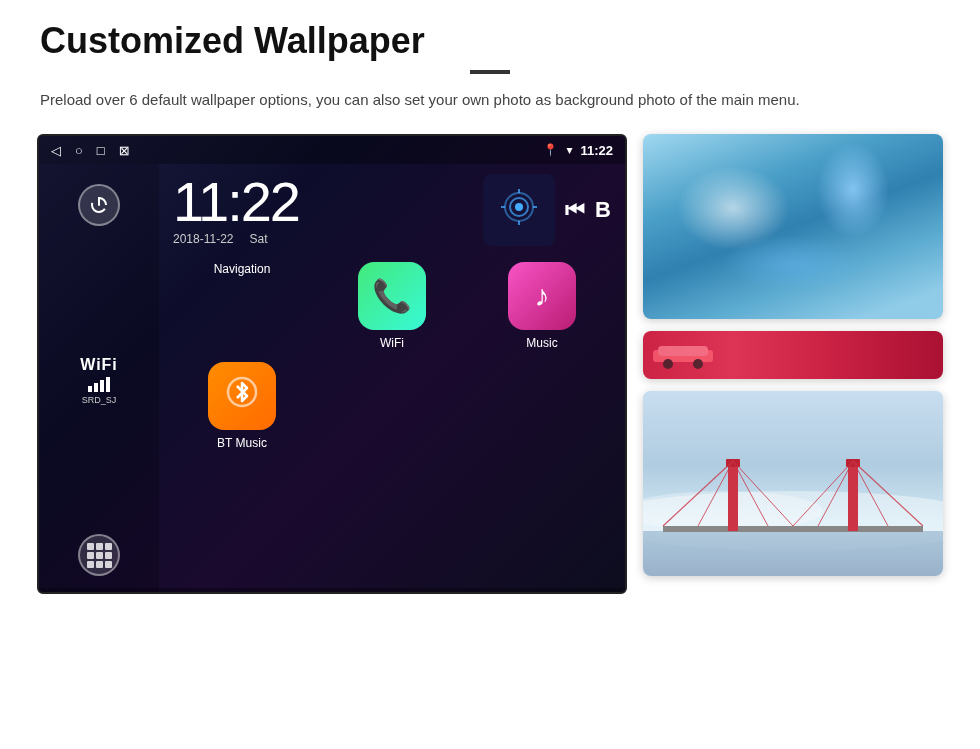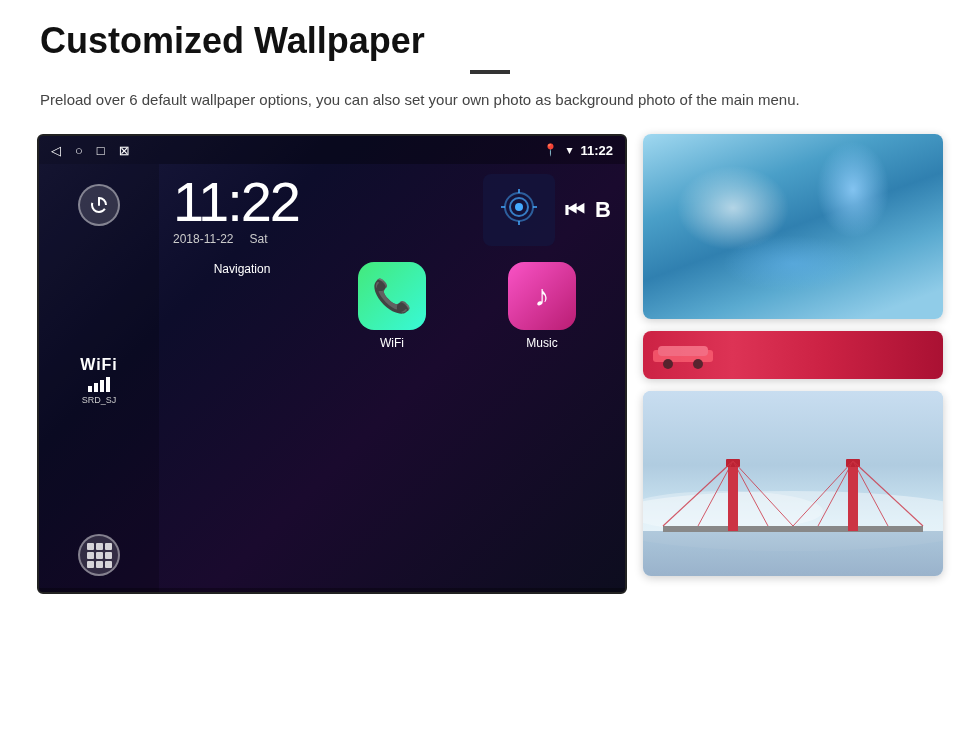--- a/index.html
+++ b/index.html
@@ -581,20 +581,31 @@
               <span class="app-label">WiFi</span>
             </div>
 
             <div class="app-item">
               <div class="app-icon music-app">
                 <span class="music-icon">♪</span>
               </div>
               <span class="app-label">Music</span>
             </div>
 
+            <div class="app-item">
+              <div class="app-icon bt-app">
+                <span class="bt-icon">
+                  <svg width="36" height="36" viewBox="0 0 36 36">
+                    <circle cx="18" cy="18" r="14" fill="none" stroke="white" stroke-width="2.5" opacity="0.6"></circle>
+                    <polyline points="13,12 23,22 18,27 18,9 23,14 13,24" fill="none" stroke="white" stroke-width="2.5" stroke-linejoin="round"></polyline>
+                  </svg>
+                </span>
+              </div>
+              <span class="app-label">BT Music</span>
+            </div>
 
 
 
           </div>
         </div>
       </div>
 
       <div class="screen-bottom-partial"></div>
     </div>
 

